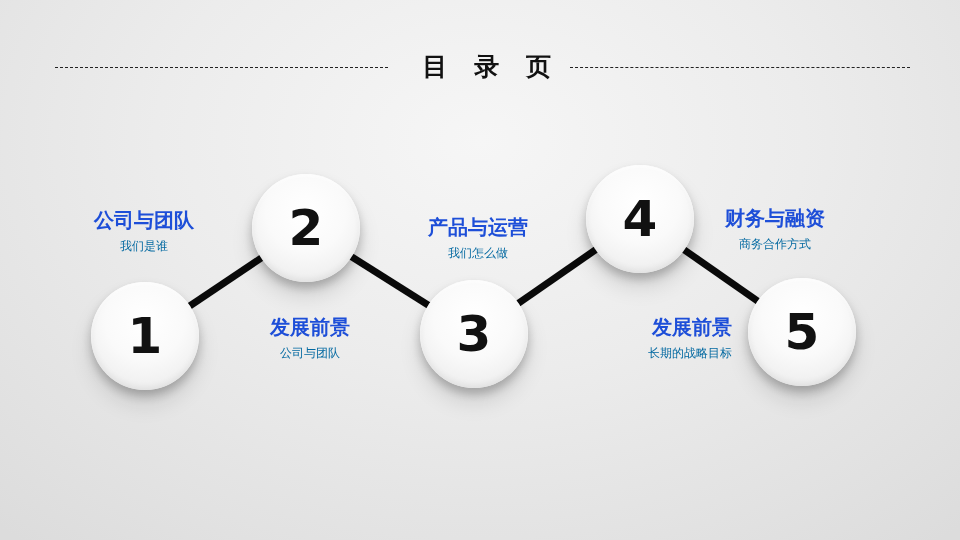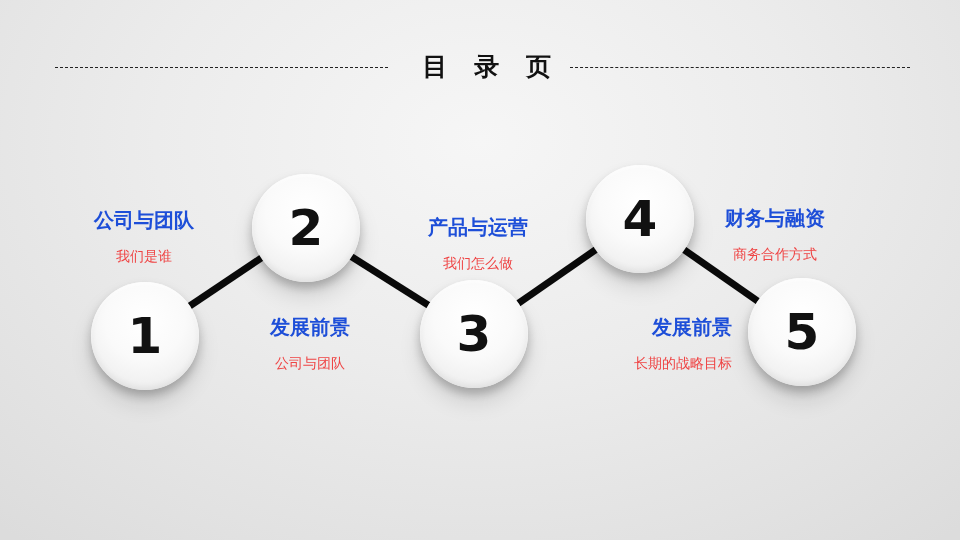--- a/index.html
+++ b/index.html
@@ -10,21 +10,21 @@
   .title{position:absolute;top:49px;left:400px;width:160px;text-align:right;
     font-size:25px;font-weight:bold;color:#111;letter-spacing:9px;line-height:36px;}
   svg.lines{position:absolute;left:0;top:0;}
   .circle{position:absolute;width:108px;height:108px;border-radius:50%;
     background:radial-gradient(circle at 50% 35%,#ffffff 0%,#fafafa 45%,#eeeeee 80%,#e2e2e2 100%);
     box-shadow:0 6px 10px rgba(0,0,0,0.22),0 14px 22px rgba(0,0,0,0.12),inset 0 -3px 6px rgba(0,0,0,0.06),inset 0 2px 3px rgba(255,255,255,0.9);
     display:flex;align-items:center;justify-content:center;}
   .circle .num{font-family:"DejaVu Sans","Liberation Sans",sans-serif;font-weight:bold;font-size:50px;color:#111;line-height:1;}
   .label{position:absolute;text-align:center;width:180px;}
   .label .h{font-size:20px;font-weight:bold;color:#1d4ed8;line-height:30px;letter-spacing:0px;}
-  .label .s{font-size:14px;color:#ef4444;line-height:18px;margin-top:12px;}
+  .label .s{font-size:12px;color:#0369a1;line-height:18px;margin-top:2px;}
 </style>
 </head>
 <body>
 
 <div class="dash" style="left:55px;width:333px;"></div>
 <div class="dash" style="left:570px;width:340px;"></div>
 <div class="title">目 录 页</div>
 
 <svg class="lines" width="960" height="540" viewBox="0 0 960 540">
   <g stroke="#0a0a0a" stroke-width="7" stroke-linecap="butt" fill="none">

